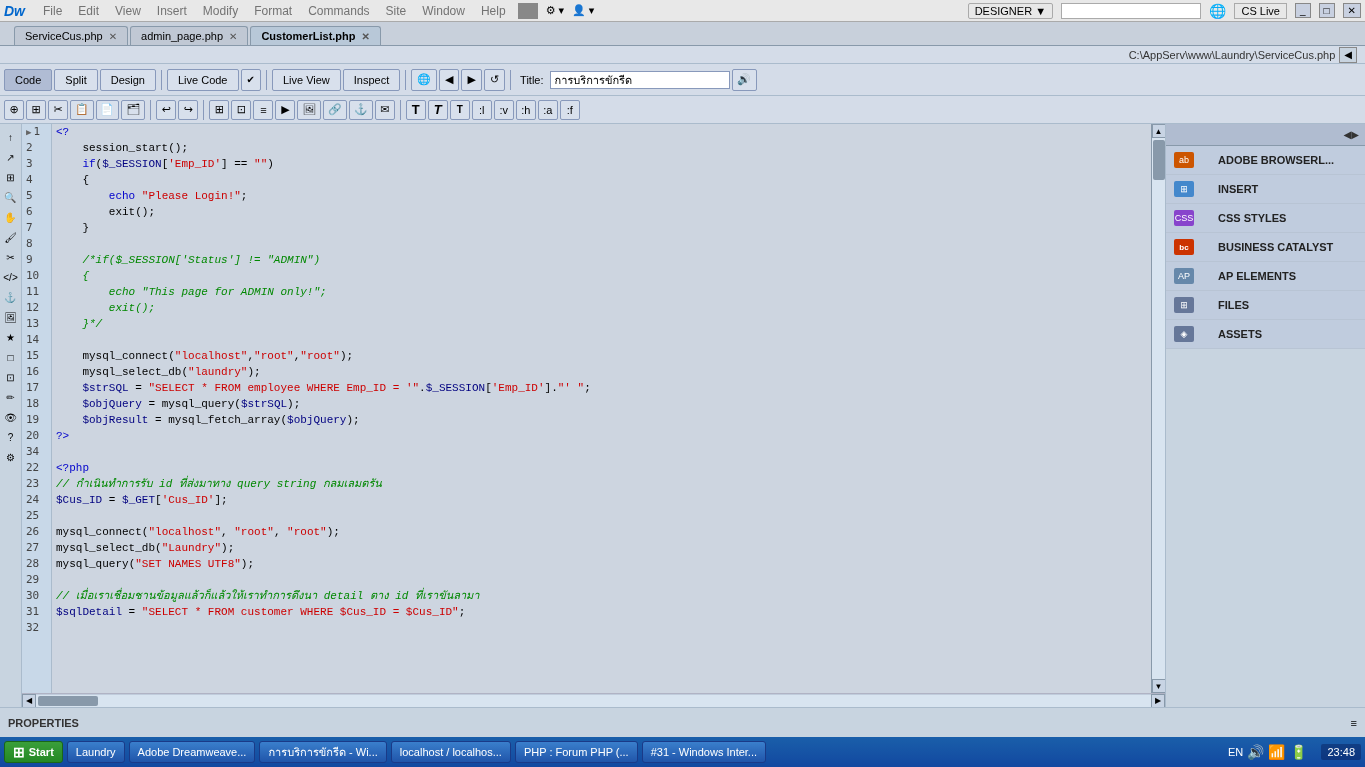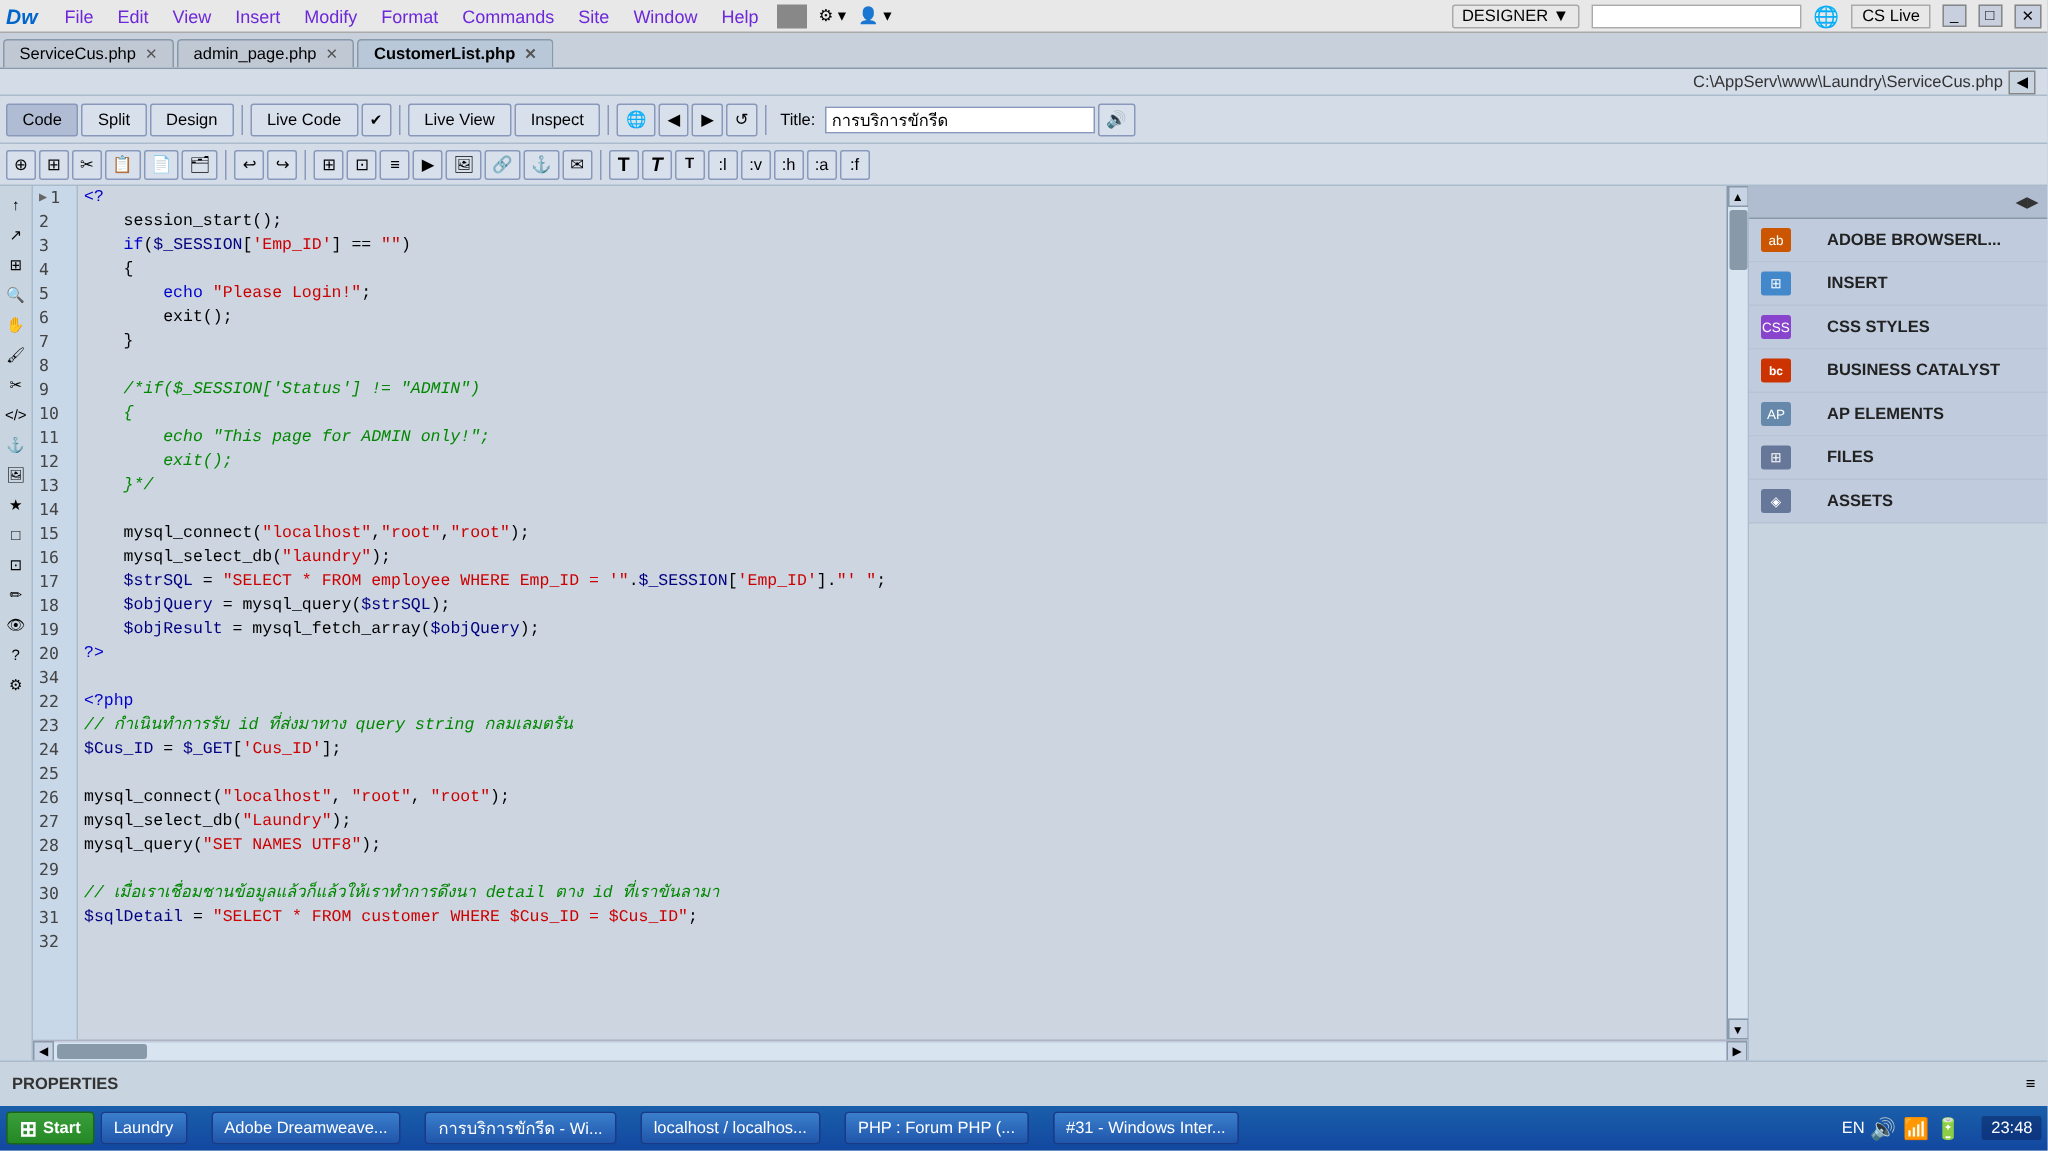--- a/index.html
+++ b/index.html
@@ -1,28 +1,28 @@
 <!DOCTYPE html>
 <html><head>
   <meta charset="utf-8">
   <style>
     * { margin: 0; padding: 0; box-sizing: border-box; }
     body { font-family: 'Segoe UI', Tahoma, Arial, sans-serif; font-size: 12px; background: #cdd5e0; overflow: hidden; width: 1365px; height: 767px; }
 
     
     .menu-bar { background: #e8e8e8; height: 22px; display: flex; align-items: center; border-bottom: 1px solid #aaa; padding: 0 4px; }
     .menu-bar .dw-logo { font-weight: bold; color: #0066cc; font-size: 14px; margin-right: 10px; font-style: italic; }
-    .menu-item { padding: 2px 8px; font-size: 12px; cursor: pointer; color: #6d28d9; }
+    .menu-item { padding: 2px 8px; font-size: 12px; cursor: pointer; color: #737373; }
     .menu-right { margin-left: auto; display: flex; align-items: center; gap: 8px; }
     .designer-btn { background: #e8e8e8; border: 1px solid #aaa; padding: 1px 6px; font-size: 11px; border-radius: 2px; }
     .search-box { border: 1px solid #aaa; padding: 1px 4px; font-size: 11px; width: 140px; background: white; }
     .cs-live-btn { background: #e8e8e8; border: 1px solid #aaa; padding: 1px 6px; font-size: 11px; }
 
     
-    .tabs-bar { background: #c8d0db; height: 24px; display: flex; align-items: flex-end; padding-left: 2px; border-bottom: 1px solid #8899aa; }
+    .tabs-bar { background: #c8d0db; height: 24px; display: flex; align-items: flex-end; padding-left: 14px; border-bottom: 1px solid #8899aa; }
     .tab { display: flex; align-items: center; padding: 3px 10px; font-size: 11px; background: #c0c8d4; border: 1px solid #8899aa; border-bottom: none; cursor: pointer; margin-right: 2px; border-radius: 3px 3px 0 0; }
     .tab.active { background: #b8c8d8; font-weight: bold; }
     .tab-close { margin-left: 6px; font-size: 10px; color: #555; cursor: pointer; }
 
     
     .path-bar { background: #d4dce8; height: 18px; display: flex; align-items: center; padding: 0 8px; font-size: 11px; color: #333; border-bottom: 1px solid #aabbcc; justify-content: flex-end; }
 
     
     .toolbar { background: #d4dce8; height: 32px; display: flex; align-items: center; padding: 0 4px; border-bottom: 1px solid #aabbcc; gap: 2px; }
     .tb-btn { background: #d8e0ec; border: 1px solid #8899bb; padding: 2px 10px; font-size: 11px; cursor: pointer; border-radius: 2px; color: #000; height: 22px; }
@@ -339,21 +339,21 @@
     <span class="prop-title">PROPERTIES</span>
     <button style="margin-left:auto; background:none; border:none; cursor:pointer; font-size:11px;">≡</button>
   </div>
 </div>
 
 <div class="taskbar">
   <button class="taskbar-start">
     <span style="font-size:14px;">⊞</span>
     <span>Start</span>
   </button>
-  <div style="display:flex; gap:16px; flex:1; overflow:hidden;">
+  <div style="display:flex; gap:4px; flex:1; overflow:hidden;">
     <button class="taskbar-btn">Laundry</button>
     <button class="taskbar-btn">Adobe Dreamweave...</button>
     <button class="taskbar-btn">การบริการขักรีด - Wi...</button>
     <button class="taskbar-btn">localhost / localhos...</button>
     <button class="taskbar-btn">PHP : Forum PHP (...</button>
     <button class="taskbar-btn">#31 - Windows Inter...</button>
   </div>
   <div class="taskbar-right">
     <span>EN</span>
     <span style="font-size:14px;">🔊</span>

